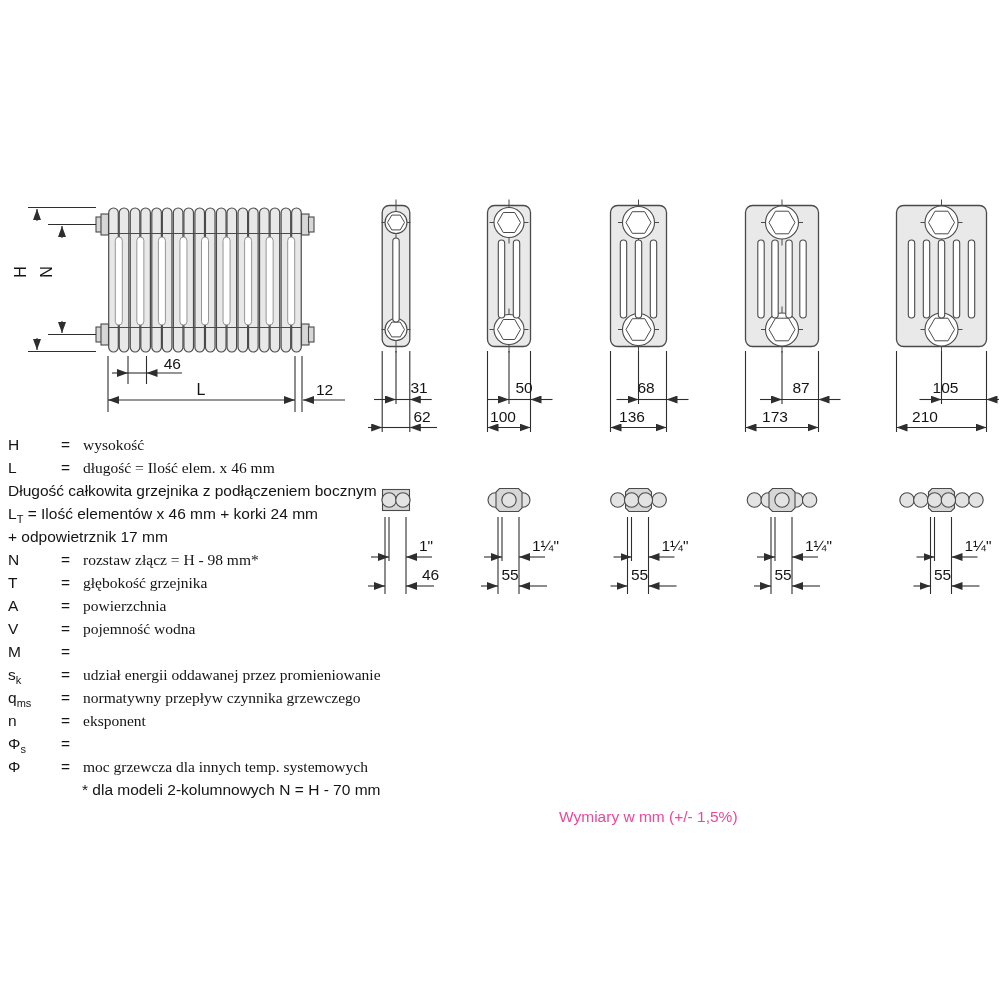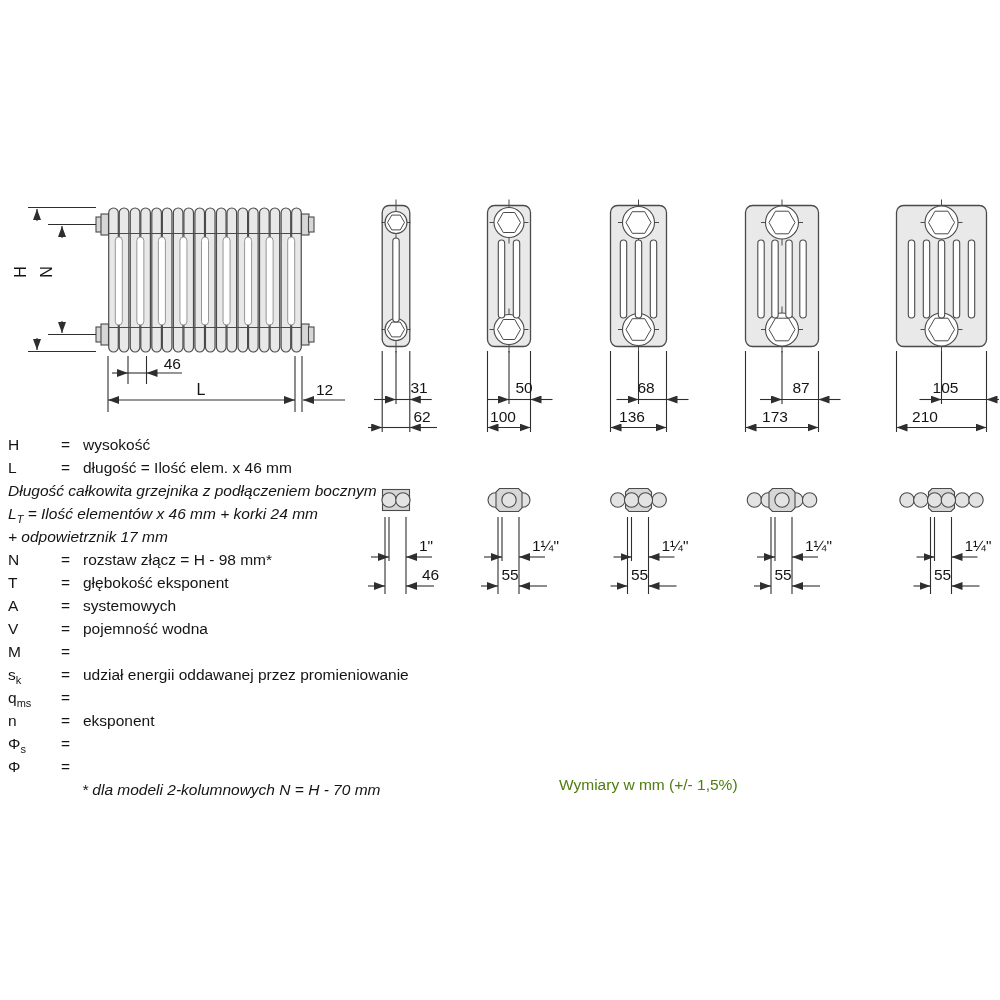--- a/index.html
+++ b/index.html
@@ -13,27 +13,27 @@
   .hub {fill:#d7d7d7;stroke:#4a4a4a;stroke-width:1.1;}
   .tvc {fill:#e3e3e3;stroke:#4a4a4a;stroke-width:1.1;}
   .thin{stroke:#4a4a4a;stroke-width:1;fill:none;}
   .hex {fill:none;stroke:#4a4a4a;stroke-width:1;}
   .dim {stroke:#2e2e2e;stroke-width:1.1;fill:none;}
   .dtxt{font:15.5px "Liberation Sans",sans-serif;fill:#141414;}
   .dtxtb{font:16px "Liberation Sans",sans-serif;fill:#141414;}
   #legend{position:absolute;left:8px;top:433px;width:480px;
           font:15.5px/23px "Liberation Sans",sans-serif;color:#141414;}
   .lrow{display:flex;height:23px;white-space:nowrap;}
-  .lrow.full{display:block;font-style:italic;}
+  .lrow.full{display:block;}
   .sym{width:53px;flex:none;}
   .eq{width:22px;flex:none;}
-  .desc{flex:1;}
+  .desc{flex:1;font-family:Liberation Serif, serif;}
   sub{font-size:11px;}
   .indent{padding-left:74px;}
-  #note{position:absolute;left:559px;top:776px;font:15.5px "Liberation Sans",sans-serif;color:#4d7c0f;}
+  #note{position:absolute;left:559px;top:808px;font:15.5px "Liberation Sans",sans-serif;color:#ec4899;}
 </style>
 </head>
 <body>
 
 <svg width="1000" height="1000" viewBox="0 0 1000 1000">
   <defs>
     <marker id="arr" markerUnits="userSpaceOnUse" markerWidth="12" markerHeight="8" refX="11" refY="4" orient="auto-start-reverse">
       <path d="M0,0 L11,4 L0,8 Z" fill="#2e2e2e"></path>
     </marker>
     <g id="fel">
@@ -332,54 +332,56 @@
   </div>
   <div class="lrow full">+ odpowietrznik 17 mm</div>
   <div class="lrow">
     <span class="sym"><span>N</span><sub></sub></span>
       <span class="eq">=</span>
       <span class="desc">rozstaw złącz = H - 98 mm*</span>
   </div>
   <div class="lrow">
     <span class="sym"><span>T</span><sub></sub></span>
       <span class="eq">=</span>
-      <span class="desc">głębokość eksponent</span>
+      <span class="desc">głębokość grzejnika</span>
   </div>
   <div class="lrow">
     <span class="sym"><span>A</span><sub></sub></span>
       <span class="eq">=</span>
-      <span class="desc">systemowych</span>
+      <span class="desc">powierzchnia</span>
   </div>
   <div class="lrow">
     <span class="sym"><span>V</span><sub></sub></span>
       <span class="eq">=</span>
       <span class="desc">pojemność wodna</span>
   </div>
   <div class="lrow">
     <span class="sym"><span>M</span><sub></sub></span>
       <span class="eq">=</span>
   </div>
   <div class="lrow">
     <span class="sym"><span>s</span><sub>k</sub></span>
       <span class="eq">=</span>
       <span class="desc">udział energii oddawanej przez promieniowanie</span>
   </div>
   <div class="lrow">
     <span class="sym"><span>q</span><sub>ms</sub></span>
       <span class="eq">=</span>
+      <span class="desc">normatywny przepływ czynnika grzewczego</span>
   </div>
   <div class="lrow">
     <span class="sym"><span>n</span><sub></sub></span>
       <span class="eq">=</span>
       <span class="desc">eksponent</span>
   </div>
   <div class="lrow">
     <span class="sym"><span>Φ</span><sub>s</sub></span>
       <span class="eq">=</span>
   </div>
   <div class="lrow">
     <span class="sym"><span>Φ</span><sub></sub></span>
       <span class="eq">=</span>
+      <span class="desc">moc grzewcza dla innych temp. systemowych</span>
   </div>
   <div class="lrow full indent">* dla modeli 2-kolumnowych N = H - 70 mm</div>
 </div>
 
 <div id="note">Wymiary w mm (+/- 1,5%)</div>
 
 </body></html>

